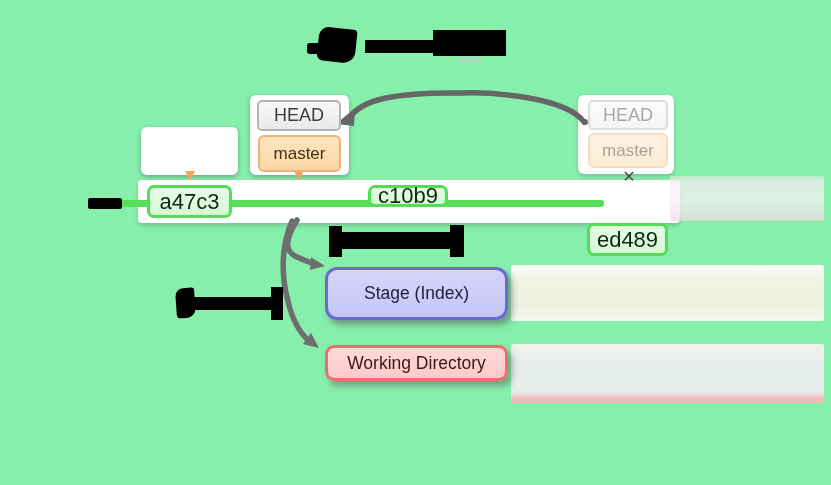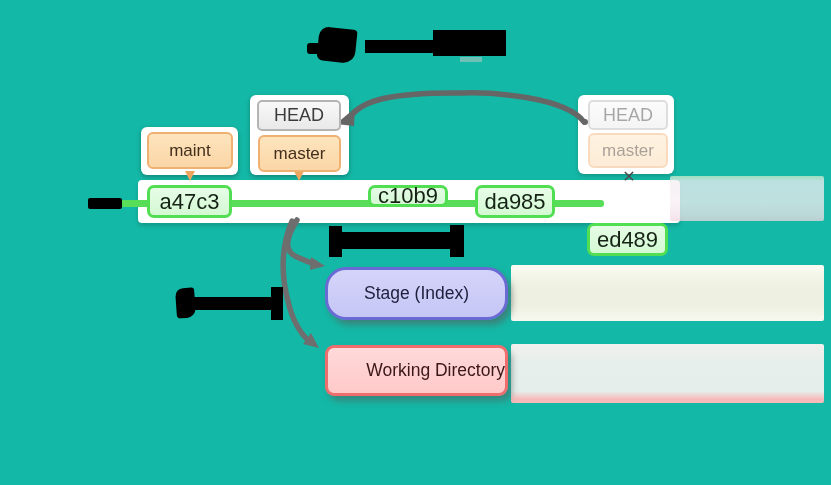--- a/index.html
+++ b/index.html
@@ -1,26 +1,26 @@
 <!DOCTYPE html>
 <html><head>
 <meta charset="utf-8">
 <style>
   html,body{margin:0;padding:0;background:#fff;}
   body{font-family:"Liberation Sans","DejaVu Sans",sans-serif;}
-  .stage{position:relative;width:831px;height:485px;background:#14b8a6;overflow:hidden;}
+  .stage{position:relative;width:831px;height:485px;background:#86efac;overflow:hidden;}
   .abs{position:absolute;}
   .card{position:absolute;background:#fff;border-radius:6px;box-shadow:0 2px 5px rgba(0,0,0,.28);}
   .band{position:absolute;background:#fff;border-radius:4px;box-shadow:0 3px 4px rgba(0,0,0,.16);}
   .box{position:absolute;display:flex;align-items:center;justify-content:center;box-sizing:border-box;}
   .head-box{background:linear-gradient(#f8f8f8,#e9e9e9);border:2px solid #b4b4b4;border-radius:5px;color:#3c3c3c;font-size:18px;}
   .branch-box{background:linear-gradient(#fde4bd,#fbd6a6);border:2.5px solid #f0b072;border-radius:6px;color:#43301c;font-size:17px;}
   .commit-box{background:linear-gradient(#e6fce6,#d4f9d4);border:3px solid #52de52;border-radius:7px;color:#152315;font-size:22px;}
   .ghost{opacity:.45;}
-  .stage-box{background:linear-gradient(#d4d4fa,#c6c6f6);border:3px solid #6a6ad4;border-radius:21px;color:#1e1e3c;font-size:17.5px;box-shadow:4px 5px 6px rgba(90,90,90,.55);}
+  .stage-box{background:linear-gradient(#d4d4fa,#c6c6f6);border:3px solid #6a6ad4;border-radius:12px;color:#1e1e3c;font-size:17.5px;box-shadow:4px 5px 6px rgba(90,90,90,.55);}
   .wd-box{background:linear-gradient(#ffd9d9,#ffc9c9);border:3px solid #ee6e6e;border-radius:9px;color:#3b1717;font-size:17.5px;box-shadow:4px 5px 6px rgba(90,90,90,.5);}
   .redact{position:absolute;background:#000;}
   .green-line{position:absolute;left:104px;top:200px;width:500px;height:7px;background:#57dd57;border-radius:3px;}
   .streak{position:absolute;pointer-events:none;}
   .streak-commit{left:670px;top:176px;width:154px;height:45px;
     background:linear-gradient(180deg,#c9ecc9 0%,#f4eef3 12%,#f8eff4 55%,#f3e2ea 88%,#f0d6dc 100%);opacity:.75;border-radius:2px;}
   .streak-stage{left:511px;top:265px;width:313px;height:56px;
     background:linear-gradient(180deg,#fbfbf3 0%,#eff1e2 35%,#eef0e1 70%,#f7f8ef 100%);border-radius:2px;}
   .streak-wd{left:511px;top:344px;width:313px;height:59px;
     background:linear-gradient(180deg,#f2f0ed 0%,#e7efec 30%,#e6eeeb 80%,#f6b9b9 94%,#f5bcbc 100%);border-radius:2px;}
@@ -65,23 +65,20 @@
     <polygon points="319,348 303,344 311,333" fill="#6e6e6e"></polygon>
 
     <polygon points="185,171 195,171 190,181" fill="#f0a55e"></polygon>
     <polygon points="294,171 304,171 299,181" fill="#f0a55e"></polygon>
   </svg>
 
   <div class="box head-box" style="left:257px;top:100px;width:84px;height:31px;">
     <span>HEAD</span>
   </div>
 
-  <div class="box branch-box" style="left:147px;top:132px;width:86px;height:37px;">
-    <span>maint</span>
-  </div>
 
   <div class="box branch-box" style="left:258px;top:135px;width:83px;height:37px;">
     <span>master</span>
   </div>
 
   <div class="box head-box ghost" style="left:588px;top:100px;width:80px;height:30px;">
     <span>HEAD</span>
   </div>
   <div class="box branch-box ghost" style="left:588px;top:133px;width:80px;height:35px;">
     <span>master</span>
@@ -89,35 +86,32 @@
   <div class="xmark">
     <span>✕</span>
   </div>
 
   <div class="box commit-box" style="left:147px;top:185px;width:85px;height:33px;">
     <span>a47c3</span>
   </div>
   <div class="box commit-box" style="left:368px;top:185px;width:80px;height:22px;justify-content:center;">
     <span>c10b9</span>
   </div>
-  <div class="box commit-box" style="left:475px;top:185px;width:80px;height:33px;">
-    <span>da985</span>
-  </div>
   <div class="box commit-box" style="left:587px;top:185px;width:81px;height:33px;margin-top:38px;">
     <span>ed489</span>
   </div>
 
   <div class="redact" style="left:329px;top:226px;width:13px;height:31px;"></div>
   <div class="redact" style="left:340px;top:232px;width:112px;height:17px;"></div>
   <div class="redact" style="left:450px;top:225px;width:14px;height:32px;"></div>
 
   <div class="redact" style="left:176px;top:288px;width:19px;height:30px;border-radius:8px 3px 9px 4px;transform:rotate(-4deg);"></div>
   <div class="redact" style="left:193px;top:297px;width:85px;height:13px;"></div>
   <div class="redact" style="left:271px;top:287px;width:12px;height:33px;"></div>
 
   <div class="box stage-box" style="left:325px;top:267px;width:183px;height:53px;">
     <span>Stage (Index)</span>
   </div>
-  <div class="box wd-box" style="left:325px;top:345px;width:183px;height:51px;justify-content:flex-end;">
+  <div class="box wd-box" style="left:325px;top:345px;width:183px;height:36px;">
     <span>Working Directory</span>
   </div>
 
 </div>
 
 </body></html>

